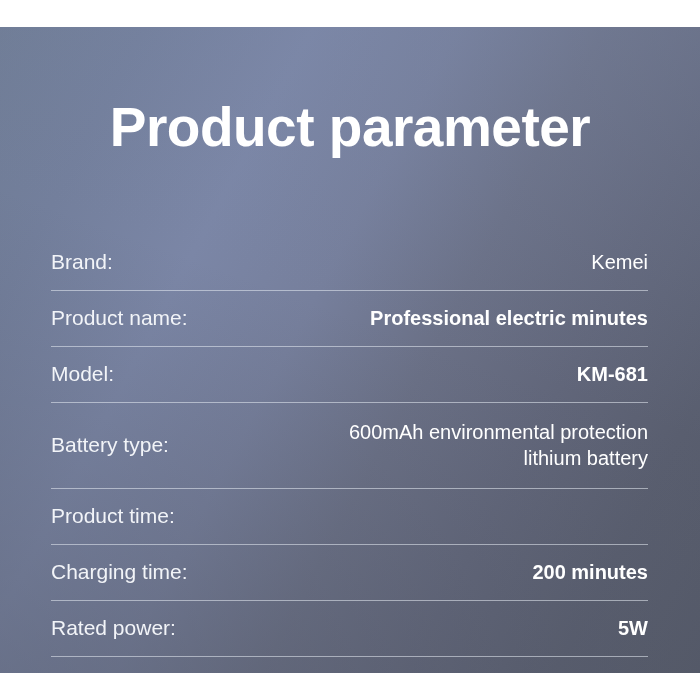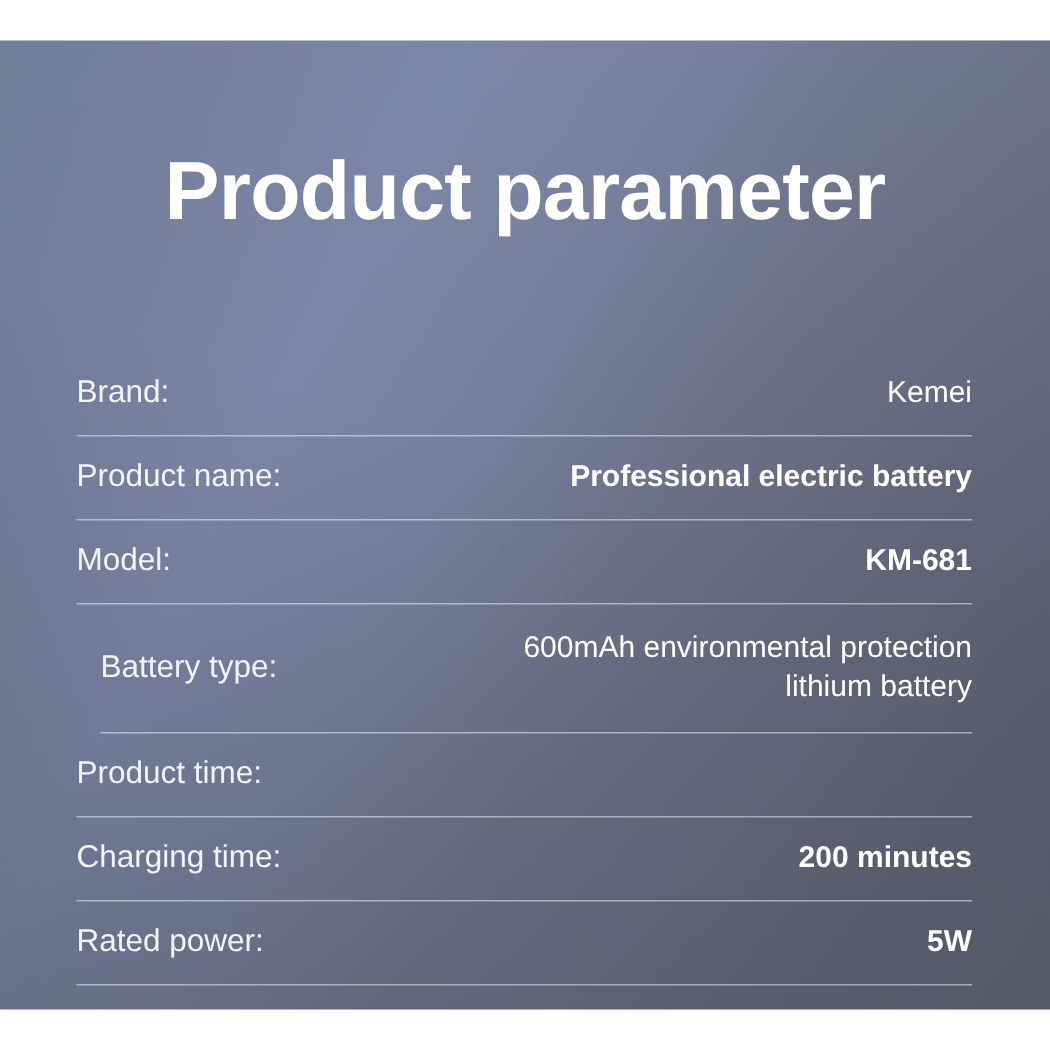--- a/index.html
+++ b/index.html
@@ -76,21 +76,20 @@
     display: flex;
     align-items: center;
     justify-content: space-between;
     box-sizing: border-box;
     min-height: 56px;
     border-bottom: 1px solid rgba(232,236,244,0.55);
     padding: 0;
   }
   .spec-row.tall {
     min-height: 86px;
-    margin-left: 16px;
   }
 
   .spec-label {
     color: #f2f4f8;
     font-size: 21px;
     font-weight: normal;
     white-space: nowrap;
     flex: 0 0 auto;
     padding-right: 12px;
     line-height: 1.25;
@@ -121,21 +120,21 @@
     <div id="page-title">Product parameter</div>
 
     <div class="spec-table">
 
     <div class="spec-row">
           <div class="spec-label">Brand:</div>
           <div class="spec-value">Kemei</div>
         </div>
         <div class="spec-row">
           <div class="spec-label">Product name:</div>
-          <div class="spec-value bold">Professional electric battery</div>
+          <div class="spec-value bold">Professional electric minutes</div>
         </div>
         <div class="spec-row">
           <div class="spec-label">Model:</div>
           <div class="spec-value bold">KM-681</div>
         </div>
         <div class="spec-row tall">
           <div class="spec-label">Battery type:</div>
           <div class="spec-value wrap">600mAh environmental protection lithium battery</div>
         </div>
         <div class="spec-row">

